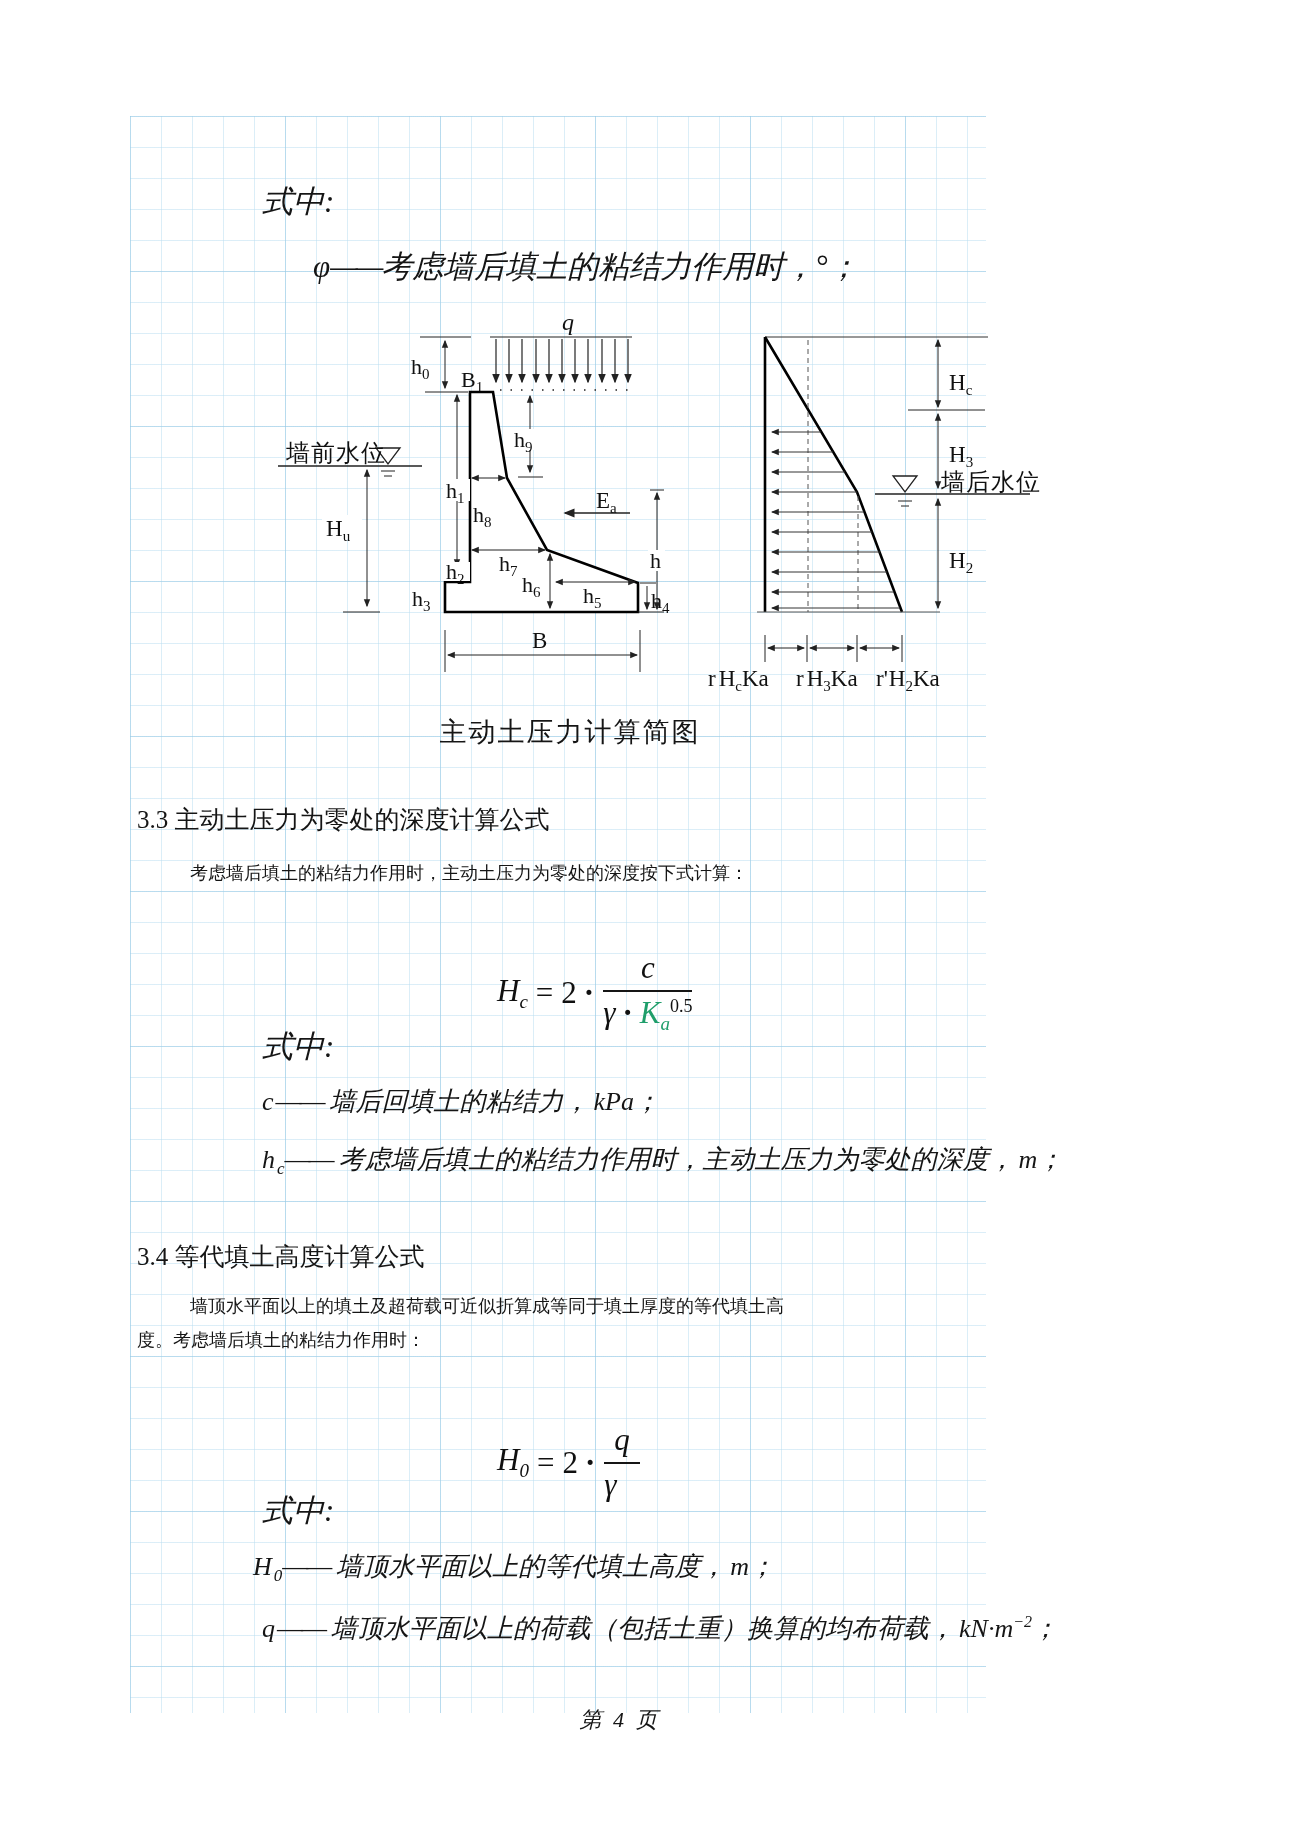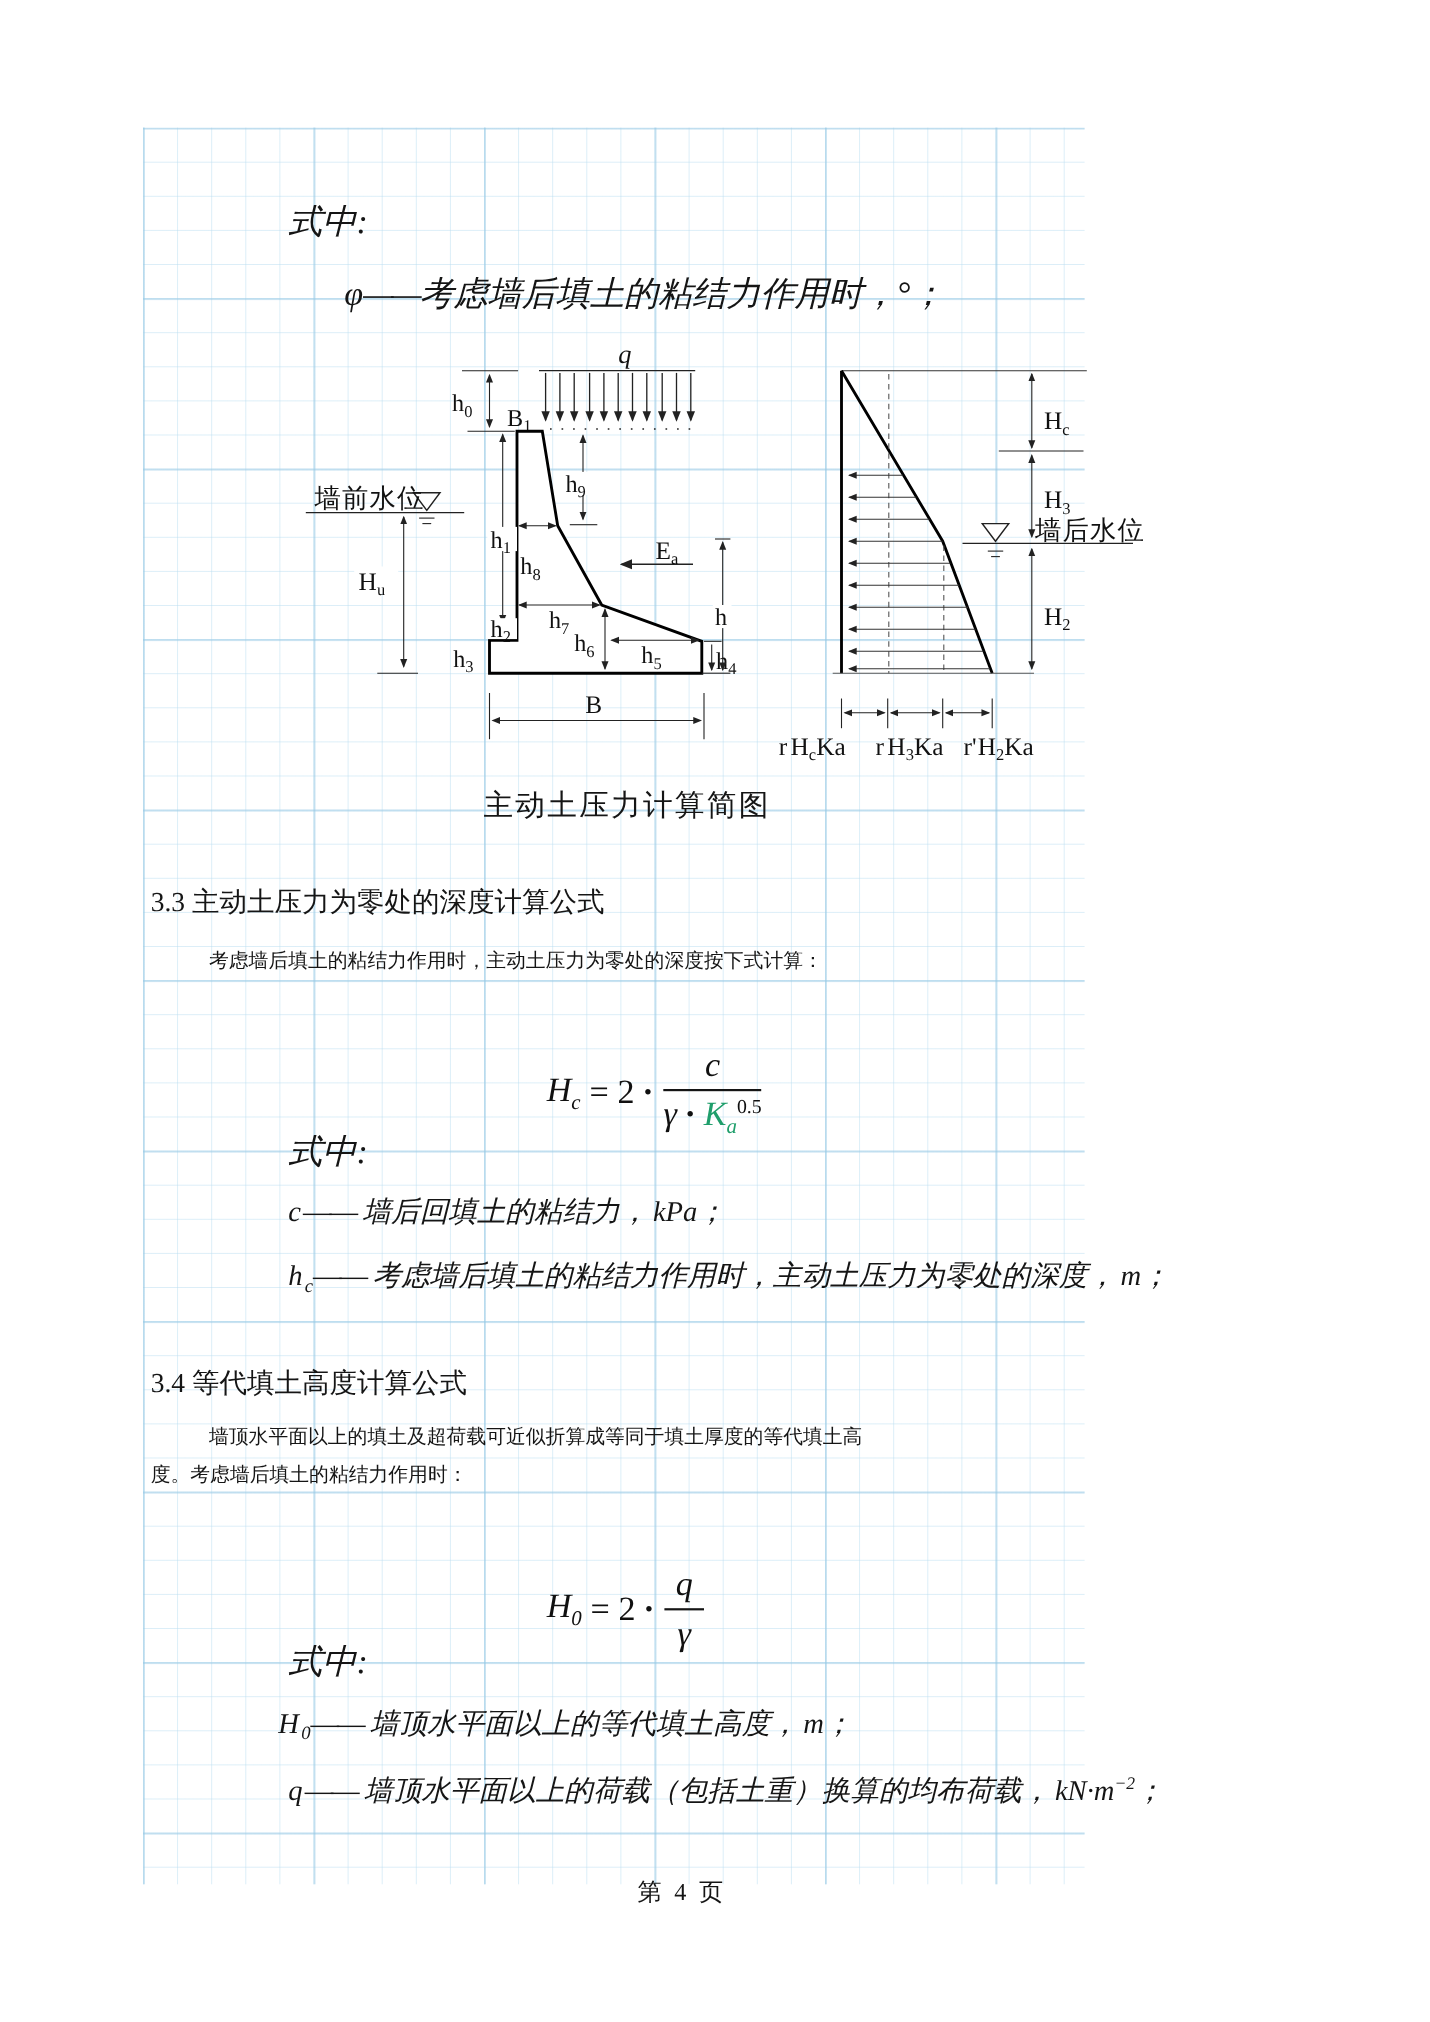--- a/index.html
+++ b/index.html
@@ -17,37 +17,37 @@
       linear-gradient(to right, rgba(190,224,242,.55) 1px, transparent 1px),
       linear-gradient(to bottom, rgba(190,224,242,.55) 1px, transparent 1px);
     background-size:155px 155px,155px 155px,31px 31px,31px 31px;
   }
   .cn-it{font-style:italic;}
   .ser-it{font-style:italic;font-family:"Liberation Serif","DejaVu Serif",serif;}
   .t27{font-size:31px;line-height:1.2;}
   .t25{font-size:18px;line-height:1.3;}
   .caption{font-size:27px;letter-spacing:2px;}
   .heading{font-size:25px;}
-  .footer{font-size:22px;letter-spacing:3px;}
+  .footer{font-size:22px;letter-spacing:3px;font-style:italic;}
   .defline{white-space:nowrap;font-size:26px;line-height:1.25;}
   .defline .sym{font-style:italic;margin-right:2px;}
   .defline sub{font-style:italic;font-size:17px;}
   .defline .dash{letter-spacing:-2px;margin-right:6px;}
   .defline .desc{font-style:italic;}
   .defline .unit{font-style:italic;margin-left:4px;}
   .defline sup{font-style:italic;font-size:16px;}
   .formula{position:absolute;display:flex;align-items:center;font-size:31px;color:#101010;}
   .formula .it{font-style:italic;}
   .formula sub{font-size:19px;font-style:italic;}
   .formula sup{font-size:18px;}
   .formula .f-eq{margin:0 8px;}
   .formula .f-dot{font-weight:bold;margin:0 7px;}
   .frac{display:inline-flex;flex-direction:column;margin-left:2px;}
   .frac .num{display:block;text-align:center;border-bottom:2px solid #151515;padding:0 10px 4px 10px;}
-  .frac .den{display:block;text-align:center;padding-top:3px;}
+  .frac .den{display:block;padding-top:3px;}
   .green{color:#1f9e6b;}
   .green sub{color:#1f9e6b;}
   svg text{font-family:"Liberation Serif","DejaVu Serif",serif;fill:#111111;}
   svg .dim{font-size:22px;}
   svg .dim2{font-size:23px;}
   svg .sub{font-size:15px;}
   svg .cnlabel{font-size:24px;letter-spacing:1px;}
   svg .itl{font-style:italic;font-size:24px;}
   svg .plabel{font-size:23px;}
 </style>

